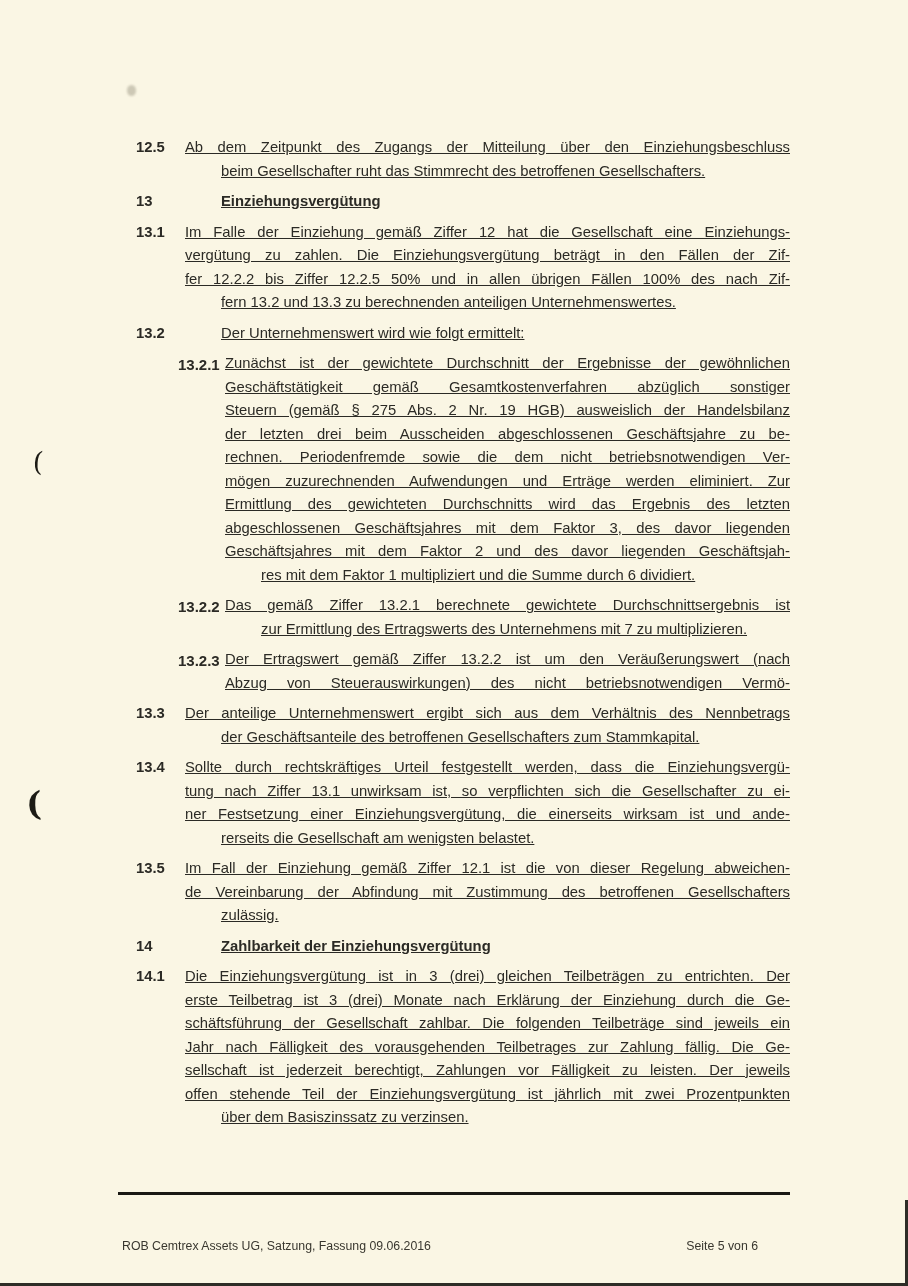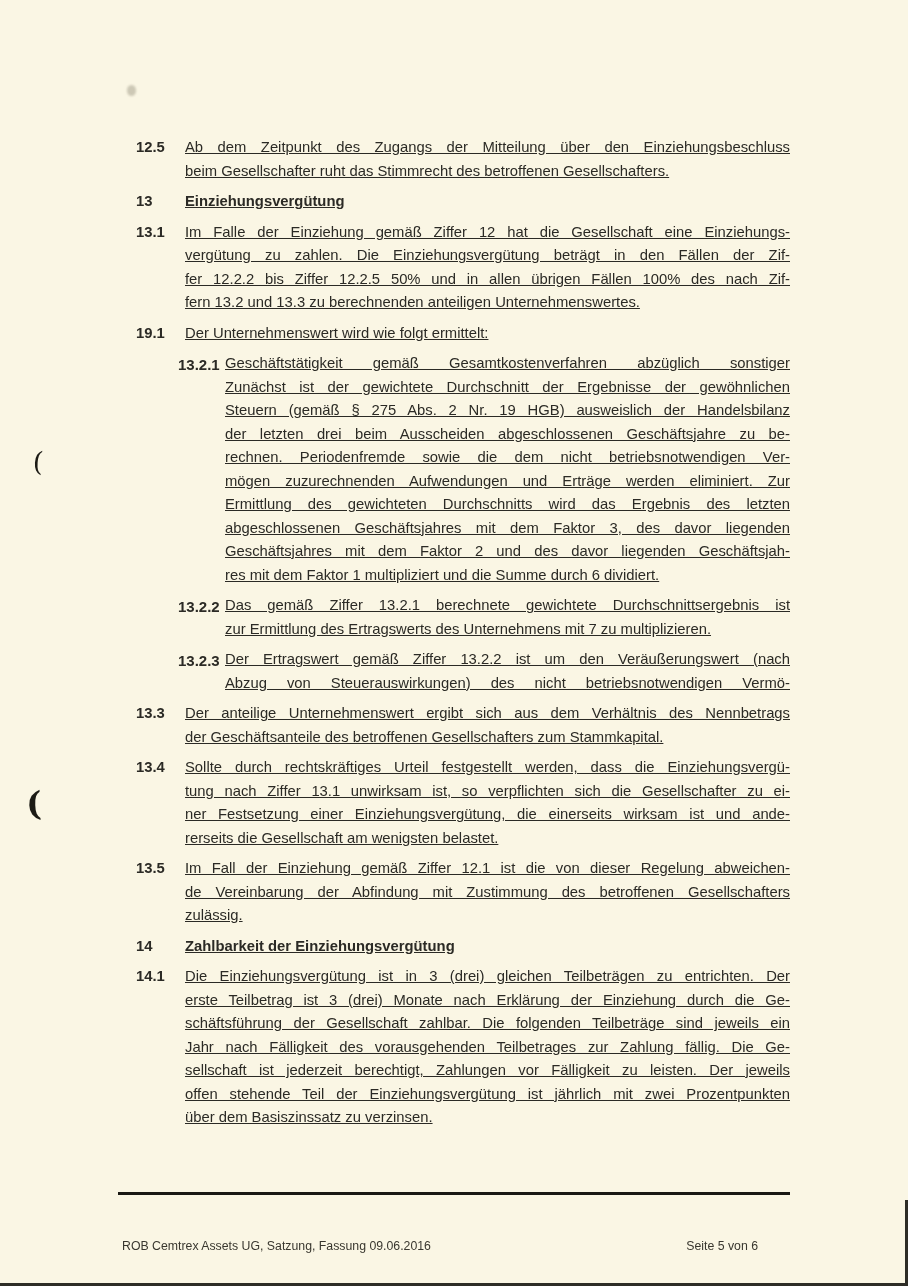--- a/index.html
+++ b/index.html
@@ -19,21 +19,21 @@
   }
   .section .para{flex:1;min-width:0;text-decoration:underline;}
   .section.sub{margin-left:42px;}
   .section.sub .num{flex:0 0 47px;font-size:15px;line-height:23.5px;padding-top:1px;}
   .section.heading .para{font-weight:bold;}
   .ln{
     font-size:14.8px;line-height:23.5px;
     text-align:justify;text-align-last:justify;
     overflow:hidden;
   }
-  .ln.last{text-align-last:left;}
+  .ln.last{text-align-last:left;margin-left:36px;}
   .footer-rule{
     position:absolute;left:118px;top:1192px;width:672px;height:2.5px;
     background:#191813;
   }
   .footer-row{
     position:absolute;left:122px;top:1239px;width:668px;
     display:flex;justify-content:space-between;
     font-size:12.3px;color:#39372f;
   }
   .footer-row .right{padding-right:32px;}
@@ -82,30 +82,30 @@
     <div class="section main">
       <div class="num">13.1</div>
       <div class="para">
         <div class="ln">Im Falle der Einziehung gemäß Ziffer 12 hat die Gesellschaft eine Einziehungs-</div>
         <div class="ln">vergütung zu zahlen. Die Einziehungsvergütung beträgt in den Fällen der Zif-</div>
         <div class="ln">fer 12.2.2 bis Ziffer 12.2.5 50% und in allen übrigen Fällen 100% des nach Zif-</div>
         <div class="ln last">fern 13.2 und 13.3 zu berechnenden anteiligen Unternehmenswertes.</div>
       </div>
     </div>
     <div class="section main">
-      <div class="num">19.1</div>
+      <div class="num">13.2</div>
       <div class="para">
         <div class="ln last">Der Unternehmenswert wird wie folgt ermittelt:</div>
       </div>
     </div>
     <div class="section sub">
       <div class="num">13.2.1</div>
       <div class="para">
+        <div class="ln">Zunächst ist der gewichtete Durchschnitt der Ergebnisse der gewöhnlichen</div>
         <div class="ln">Geschäftstätigkeit gemäß Gesamtkostenverfahren abzüglich sonstiger</div>
-        <div class="ln">Zunächst ist der gewichtete Durchschnitt der Ergebnisse der gewöhnlichen</div>
         <div class="ln">Steuern (gemäß § 275 Abs. 2 Nr. 19 HGB) ausweislich der Handelsbilanz</div>
         <div class="ln">der letzten drei beim Ausscheiden abgeschlossenen Geschäftsjahre zu be-</div>
         <div class="ln">rechnen. Periodenfremde sowie die dem nicht betriebsnotwendigen Ver-</div>
         <div class="ln">mögen zuzurechnenden Aufwendungen und Erträge werden eliminiert. Zur</div>
         <div class="ln">Ermittlung des gewichteten Durchschnitts wird das Ergebnis des letzten</div>
         <div class="ln">abgeschlossenen Geschäftsjahres mit dem Faktor 3, des davor liegenden</div>
         <div class="ln">Geschäftsjahres mit dem Faktor 2 und des davor liegenden Geschäftsjah-</div>
         <div class="ln last">res mit dem Faktor 1 multipliziert und die Summe durch 6 dividiert.</div>
       </div>
     </div>

